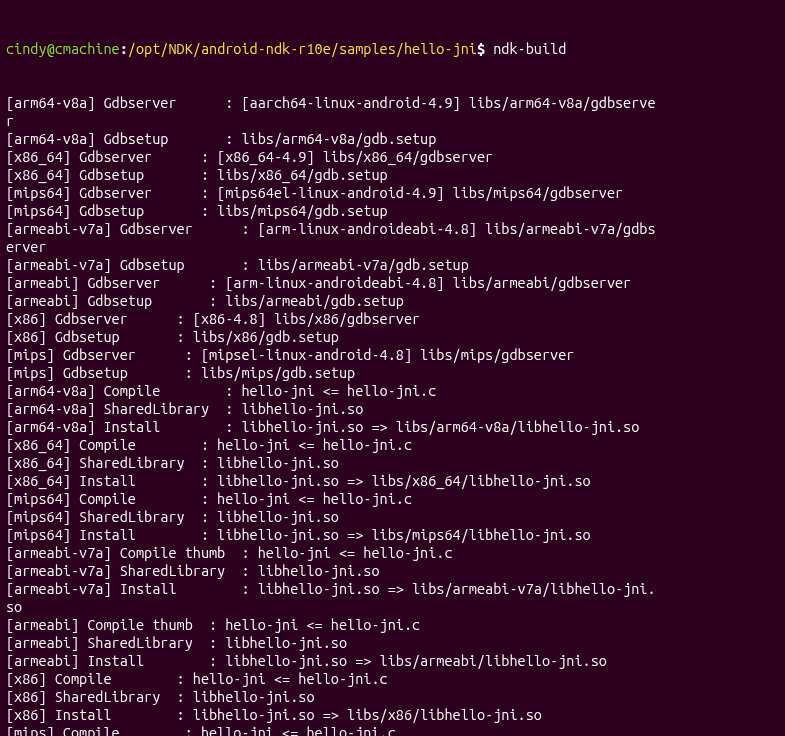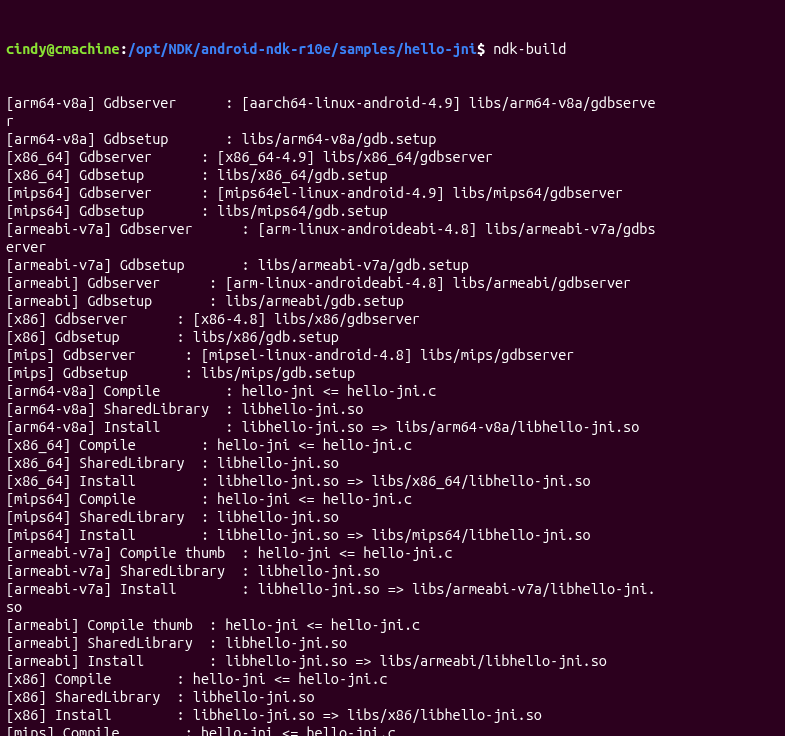--- a/index.html
+++ b/index.html
@@ -12,22 +12,22 @@
     line-height: 18px;
     width: 785px;
     height: 736px;
     overflow: hidden;
   }
   .terminal {
     padding: 4px 6px;
     white-space: pre;
     letter-spacing: 0px;
   }
-  .prompt-user { color: #8ae234; font-weight: bold; }
-  .prompt-path { color: #3b82f6; font-weight: bold; }
+  .prompt-user { color: #8ae234; font-weight: normal; }
+  .prompt-path { color: #fde047; font-weight: normal; }
   .prompt-sep  { color: #ffffff; font-weight: bold; }
   .line { display: block; }
 </style>
 </head>
 <body>
 
 <div class="terminal">
   <span class="line"><span class="prompt-user">cindy@cmachine</span><span class="prompt-sep">:</span><span class="prompt-path">/opt/NDK/android-ndk-r10e/samples/hello-jni</span><span class="prompt-sep">$</span> <span>ndk-build</span></span>
   <div id="output"><span class="line">[arm64-v8a] Gdbserver      : [aarch64-linux-android-4.9] libs/arm64-v8a/gdbserve</span><span class="line">r</span><span class="line">[arm64-v8a] Gdbsetup       : libs/arm64-v8a/gdb.setup</span><span class="line">[x86_64] Gdbserver      : [x86_64-4.9] libs/x86_64/gdbserver</span><span class="line">[x86_64] Gdbsetup       : libs/x86_64/gdb.setup</span><span class="line">[mips64] Gdbserver      : [mips64el-linux-android-4.9] libs/mips64/gdbserver</span><span class="line">[mips64] Gdbsetup       : libs/mips64/gdb.setup</span><span class="line">[armeabi-v7a] Gdbserver      : [arm-linux-androideabi-4.8] libs/armeabi-v7a/gdbs</span><span class="line">erver</span><span class="line">[armeabi-v7a] Gdbsetup       : libs/armeabi-v7a/gdb.setup</span><span class="line">[armeabi] Gdbserver      : [arm-linux-androideabi-4.8] libs/armeabi/gdbserver</span><span class="line">[armeabi] Gdbsetup       : libs/armeabi/gdb.setup</span><span class="line">[x86] Gdbserver      : [x86-4.8] libs/x86/gdbserver</span><span class="line">[x86] Gdbsetup       : libs/x86/gdb.setup</span><span class="line">[mips] Gdbserver      : [mipsel-linux-android-4.8] libs/mips/gdbserver</span><span class="line">[mips] Gdbsetup       : libs/mips/gdb.setup</span><span class="line">[arm64-v8a] Compile        : hello-jni &lt;= hello-jni.c</span><span class="line">[arm64-v8a] SharedLibrary  : libhello-jni.so</span><span class="line">[arm64-v8a] Install        : libhello-jni.so =&gt; libs/arm64-v8a/libhello-jni.so</span><span class="line">[x86_64] Compile        : hello-jni &lt;= hello-jni.c</span><span class="line">[x86_64] SharedLibrary  : libhello-jni.so</span><span class="line">[x86_64] Install        : libhello-jni.so =&gt; libs/x86_64/libhello-jni.so</span><span class="line">[mips64] Compile        : hello-jni &lt;= hello-jni.c</span><span class="line">[mips64] SharedLibrary  : libhello-jni.so</span><span class="line">[mips64] Install        : libhello-jni.so =&gt; libs/mips64/libhello-jni.so</span><span class="line">[armeabi-v7a] Compile thumb  : hello-jni &lt;= hello-jni.c</span><span class="line">[armeabi-v7a] SharedLibrary  : libhello-jni.so</span><span class="line">[armeabi-v7a] Install        : libhello-jni.so =&gt; libs/armeabi-v7a/libhello-jni.</span><span class="line">so</span><span class="line">[armeabi] Compile thumb  : hello-jni &lt;= hello-jni.c</span><span class="line">[armeabi] SharedLibrary  : libhello-jni.so</span><span class="line">[armeabi] Install        : libhello-jni.so =&gt; libs/armeabi/libhello-jni.so</span><span class="line">[x86] Compile        : hello-jni &lt;= hello-jni.c</span><span class="line">[x86] SharedLibrary  : libhello-jni.so</span><span class="line">[x86] Install        : libhello-jni.so =&gt; libs/x86/libhello-jni.so</span><span class="line">[mips] Compile        : hello-jni &lt;= hello-jni.c</span></div>
   

